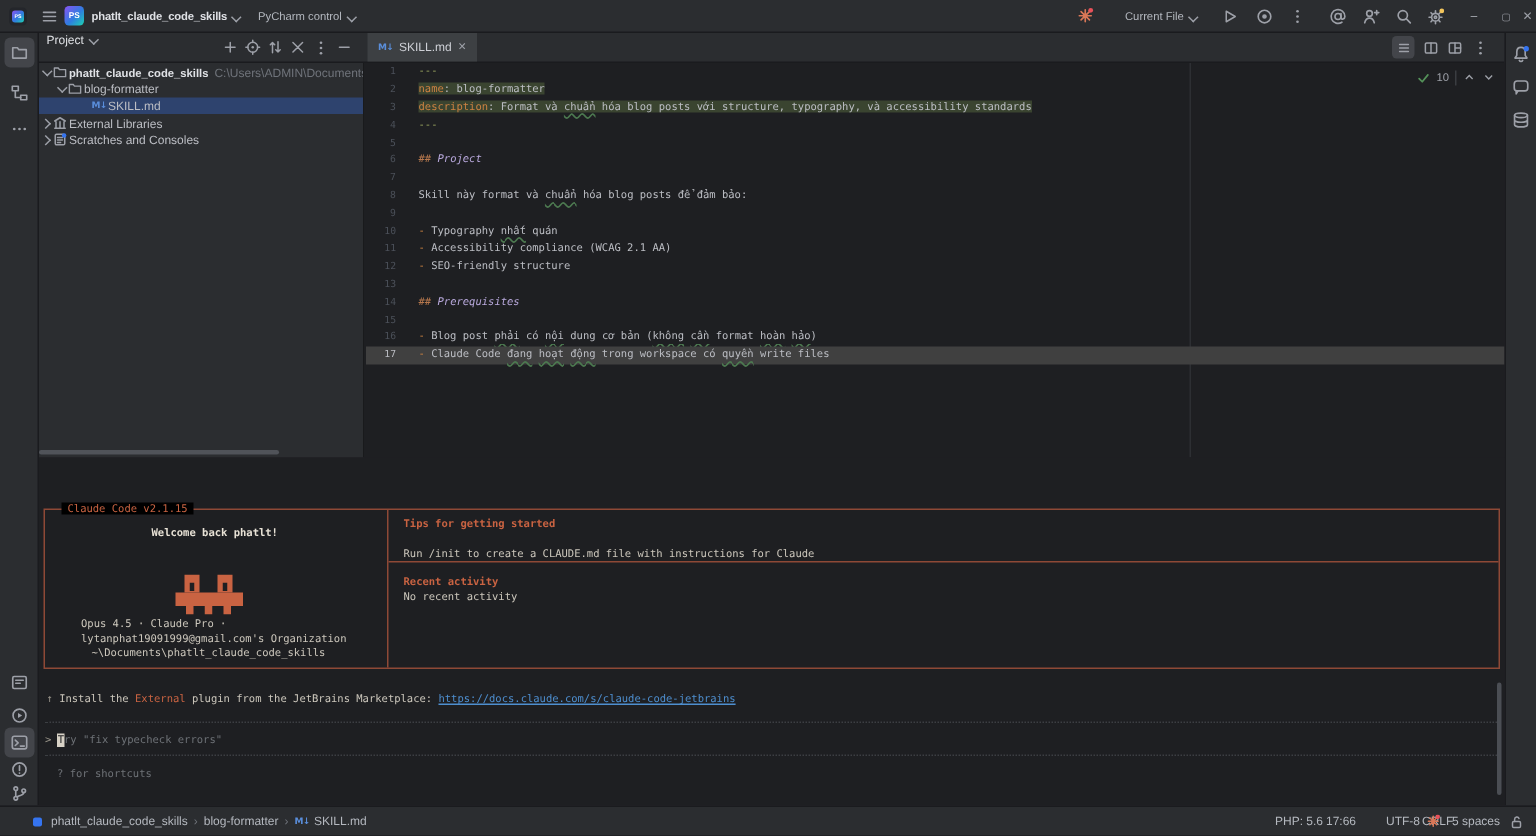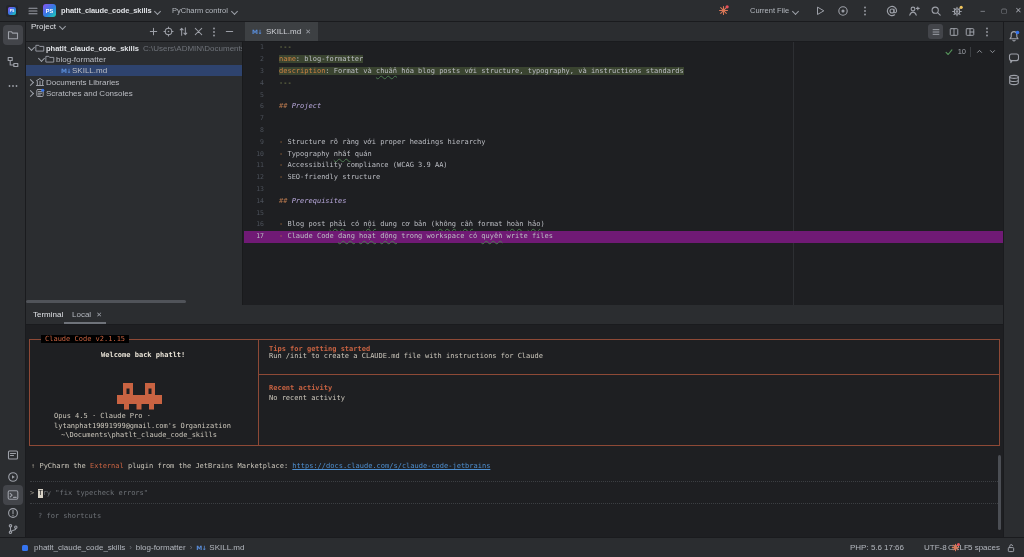--- a/index.html
+++ b/index.html
@@ -43,21 +43,21 @@
 .trow .tchev.down::before{content:"";position:absolute;left:2px;top:1px;width:4px;height:4px;border-right:1px solid #9da0a8;border-bottom:1px solid #9da0a8;transform:rotate(45deg)}
 .trow .tchev.right::before{content:"";position:absolute;left:1px;top:2px;width:4px;height:4px;border-right:1px solid #9da0a8;border-bottom:1px solid #9da0a8;transform:rotate(-45deg)}
 .trow .ticon{flex:0 0 11px;display:flex;align-items:center}
 .trow .tsuffix{color:#6f737a;margin-left:4px}
 #proj-hscroll{position:absolute;left:0;bottom:2px;width:160px;height:3px;border-radius:2px;background:#505359}
 
 
 #editor{position:absolute;left:244px;top:42px;width:759px;height:263px;background:#1e1f22;overflow:hidden;font-family:"DejaVu Sans Mono",monospace}
 #wrapguide{position:absolute;left:549px;top:0;bottom:0;width:1px;background:#2d2f33}
 .cline{position:absolute;left:0;right:0;height:11.8px;line-height:11.8px;white-space:pre;font-size:7px}
-.cline.cur{background:#701a75}
+.cline.cur{background:#404040}
 .cline .ln{position:absolute;left:0;top:0;width:20px;text-align:right;color:#4b5059;font-size:6.5px}
 .cline.cur .ln{color:#bcbec4}
 .cline .cc{position:absolute;left:35px;top:0}
 .hlbg{background:#3a4430}
 .sf{color:#98a25f}
 .sk{color:#cc8242}
 .st{color:#bcbec4}
 .sh{color:#b5774d;font-style:italic}
 .sH{color:#b9a9dd;font-style:italic}
 .sb{color:#cc8242}
@@ -405,21 +405,21 @@
           </span>
           <span>SKILL.md</span>
         </div>
         <div class="trow" style="top: 34.4px; padding-left: 1px;">
           <span class="tchev right"></span>
           <span class="ticon">
             <svg width="10" height="10" viewBox="0 0 12 12" fill="none" stroke="#9da0a8" stroke-width="1.2" stroke-linecap="round" stroke-linejoin="round">
               <path d="M1.8 4.4L6 1.8l4.2 2.6M2.8 5v4.6M6 5v4.6M9.2 5v4.6M1.8 10.2h8.4"></path>
             </svg>
           </span>
-          <span>Documents Libraries</span>
+          <span>External Libraries</span>
         </div>
         <div class="trow" style="top: 45.7px; padding-left: 1px;">
           <span class="tchev right"></span>
           <span class="ticon">
             <svg width="10" height="10" viewBox="0 0 12 12" fill="none" stroke="#9da0a8" stroke-width="1.2" stroke-linecap="round" stroke-linejoin="round">
               <rect x="2.2" y="1.8" width="7.6" height="8.4" rx="1"></rect>
               <path d="M4 4.3h4M4 6.3h4M4 8.3h2.5"></path>
               <circle cx="9.3" cy="2.8" r="1.8" fill="#3574f0" stroke="none"></circle>
             </svg>
           </span>
@@ -427,29 +427,29 @@
         </div>
       </div>
     <div id="proj-hscroll"></div>
   </div>
 
   <div id="editor">
     <div id="wrapguide"></div>
     <div id="code">
         <div class="cline" style="top: 0.4px;"><span class="ln">1</span><span class="cc"><span class="sf">---</span></span></div>
         <div class="cline" style="top: 12.2px;"><span class="ln">2</span><span class="cc"><span class="hlbg"><span class="sk">name</span><span class="st">: blog-formatter</span></span></span></div>
-        <div class="cline" style="top: 24px;"><span class="ln">3</span><span class="cc"><span class="hlbg"><span class="sk">description</span><span class="st">: Format và </span><span class="st sp">chuẩn</span><span class="st"> hóa blog posts với structure, typography, và instructions standards</span></span></span></div>
+        <div class="cline" style="top: 24px;"><span class="ln">3</span><span class="cc"><span class="hlbg"><span class="sk">description</span><span class="st">: Format và </span><span class="st sp">chuẩn</span><span class="st"> hóa blog posts với structure, typography, và accessibility standards</span></span></span></div>
         <div class="cline" style="top: 35.8px;"><span class="ln">4</span><span class="cc"><span class="sf">---</span></span></div>
         <div class="cline" style="top: 47.6px;"><span class="ln">5</span><span class="cc"></span></div>
         <div class="cline" style="top: 59.4px;"><span class="ln">6</span><span class="cc"><span class="sh">## </span><span class="sH">Project</span></span></div>
         <div class="cline" style="top: 71.2px;"><span class="ln">7</span><span class="cc"></span></div>
-        <div class="cline" style="top: 83px;"><span class="ln">8</span></div>
-        <div class="cline" style="top: 94.8px;"><span class="ln">9</span><span class="cc"><span class="sb">- </span><span class="st">Structure rõ ràng với proper headings hierarchy</span></span></div>
+        <div class="cline" style="top: 83px;"><span class="ln">8</span><span class="cc"><span class="st">Skill này format và </span><span class="st sp">chuẩn</span><span class="st"> hóa blog posts để đảm bảo:</span></span></div>
+        <div class="cline" style="top: 94.8px;"><span class="ln">9</span></div>
         <div class="cline" style="top: 106.6px;"><span class="ln">10</span><span class="cc"><span class="sb">- </span><span class="st">Typography </span><span class="st sp">nhất</span><span class="st"> quán</span></span></div>
-        <div class="cline" style="top: 118.4px;"><span class="ln">11</span><span class="cc"><span class="sb">- </span><span class="st">Accessibility compliance (WCAG 3.9 AA)</span></span></div>
+        <div class="cline" style="top: 118.4px;"><span class="ln">11</span><span class="cc"><span class="sb">- </span><span class="st">Accessibility compliance (WCAG 2.1 AA)</span></span></div>
         <div class="cline" style="top: 130.2px;"><span class="ln">12</span><span class="cc"><span class="sb">- </span><span class="st">SEO-friendly structure</span></span></div>
         <div class="cline" style="top: 142px;"><span class="ln">13</span><span class="cc"></span></div>
         <div class="cline" style="top: 153.8px;"><span class="ln">14</span><span class="cc"><span class="sh">## </span><span class="sH">Prerequisites</span></span></div>
         <div class="cline" style="top: 165.6px;"><span class="ln">15</span><span class="cc"></span></div>
         <div class="cline" style="top: 177.4px;"><span class="ln">16</span><span class="cc"><span class="sb">- </span><span class="st">Blog post </span><span class="st sp">phải</span><span class="st"> có </span><span class="st sp">nội</span><span class="st"> dung cơ bản (</span><span class="st sp">không</span><span class="st"> </span><span class="st sp">cần</span><span class="st"> format </span><span class="st sp">hoàn</span><span class="st"> </span><span class="st sp">hảo</span><span class="st">)</span></span></div>
         <div class="cline cur" style="top: 189.2px;"><span class="ln">17</span><span class="cc"><span class="sb">- </span><span class="st">Claude Code </span><span class="st sp">đang</span><span class="st"> </span><span class="st sp">hoạt</span><span class="st"> </span><span class="st sp">động</span><span class="st"> trong workspace có </span><span class="st sp">quyền</span><span class="st"> write files</span></span></div>
       </div>
     <div id="inspect">
       <span class="icon">
           <svg width="10" height="10" viewBox="0 0 12 12" fill="none" stroke="#549159" stroke-width="1.4" stroke-linecap="round" stroke-linejoin="round">
@@ -465,53 +465,45 @@
         </span>
       <span class="icon">
           <svg width="9" height="9" viewBox="0 0 12 12" fill="none" stroke="#9da0a8" stroke-width="1.2">
             <path d="M3 4.5l3 3 3-3"></path>
           </svg>
         </span>
     </div>
   </div>
 
   <div id="termpanel">
-    <div id="termhdr">
-      <div class="title">Terminal</div>
-      <div class="ttab">
-        <span>Local</span>
-        <span class="closex">✕</span>
-      </div>
-      <div class="underline"></div>
-    </div>
     <div id="termbody">
       <div id="clbox">
         <div class="boxtitle">Claude Code v2.1.15</div>
         <div class="vdiv"></div>
         <div class="hdiv"></div>
         <div class="tline creamb" style="left:71px;top:11px">Welcome back phatlt!</div>
         <svg class="abs" style="left:86px;top:43px" width="48" height="27" viewBox="0 0 48 27">
           <rect x="7" y="0" width="10" height="12" fill="#c96342"></rect>
           <rect x="29" y="0" width="10" height="12" fill="#c96342"></rect>
           <rect x="10.5" y="5.5" width="3" height="5.5" fill="#1e1f22"></rect>
           <rect x="32.5" y="5.5" width="3" height="5.5" fill="#1e1f22"></rect>
           <rect x="1" y="12" width="45" height="9" fill="#c96342"></rect>
           <rect x="8" y="21" width="5" height="5.5" fill="#c96342"></rect>
           <rect x="20.5" y="21" width="5" height="5.5" fill="#c96342"></rect>
           <rect x="33" y="21" width="5" height="5.5" fill="#c96342"></rect>
         </svg>
         <div class="tline cream" style="left:24px;top:72px">Opus 4.5 · Claude Pro ·</div>
         <div class="tline cream" style="left:24px;top:81.5px">lytanphat19091999@gmail.com's Organization</div>
         <div class="tline cream" style="left:31px;top:91px">~\Documents\phatlt_claude_code_skills</div>
         <div class="tline corange" style="left:239px;top:5px">Tips for getting started</div>
-        <div class="tline cream" style="left:239px;top:12px">Run /init to create a CLAUDE.md file with instructions for Claude</div>
+        <div class="tline cream" style="left:239px;top:25px">Run /init to create a CLAUDE.md file with instructions for Claude</div>
         <div class="tline corange" style="left:239px;top:44px">Recent activity</div>
         <div class="tline cream" style="left:239px;top:53.5px">No recent activity</div>
       </div>
-      <div class="tline" style="left:5px;top:137px"><span class="cream" style="color:#9a958a">↑</span><span class="cream"> PyCharm the </span><span style="color:#c96342">External</span><span class="cream"> plugin from the JetBrains Marketplace: </span><span class="linkblue">https://docs.claude.com/s/claude-code-jetbrains</span></div>
+      <div class="tline" style="left:5px;top:137px"><span class="cream" style="color:#9a958a">↑</span><span class="cream"> Install the </span><span style="color:#c96342">External</span><span class="cream"> plugin from the JetBrains Marketplace: </span><span class="linkblue">https://docs.claude.com/s/claude-code-jetbrains</span></div>
       <div class="dotline" style="top:156px"></div>
       <div class="tline" style="left:4px;top:164px"><span style="color:#9a958a">&gt;</span><span> </span><span class="cursorblk">T</span><span class="cgrey">ry "fix typecheck errors"</span></div>
       <div class="dotline" style="top:178px"></div>
       <div class="tline cgrey" style="left:12px;top:187px">? for shortcuts</div>
       <div id="termscroll"></div>
     </div>
   </div>
 
   <div id="statusbar">
     <div class="si" style="left:22px">

